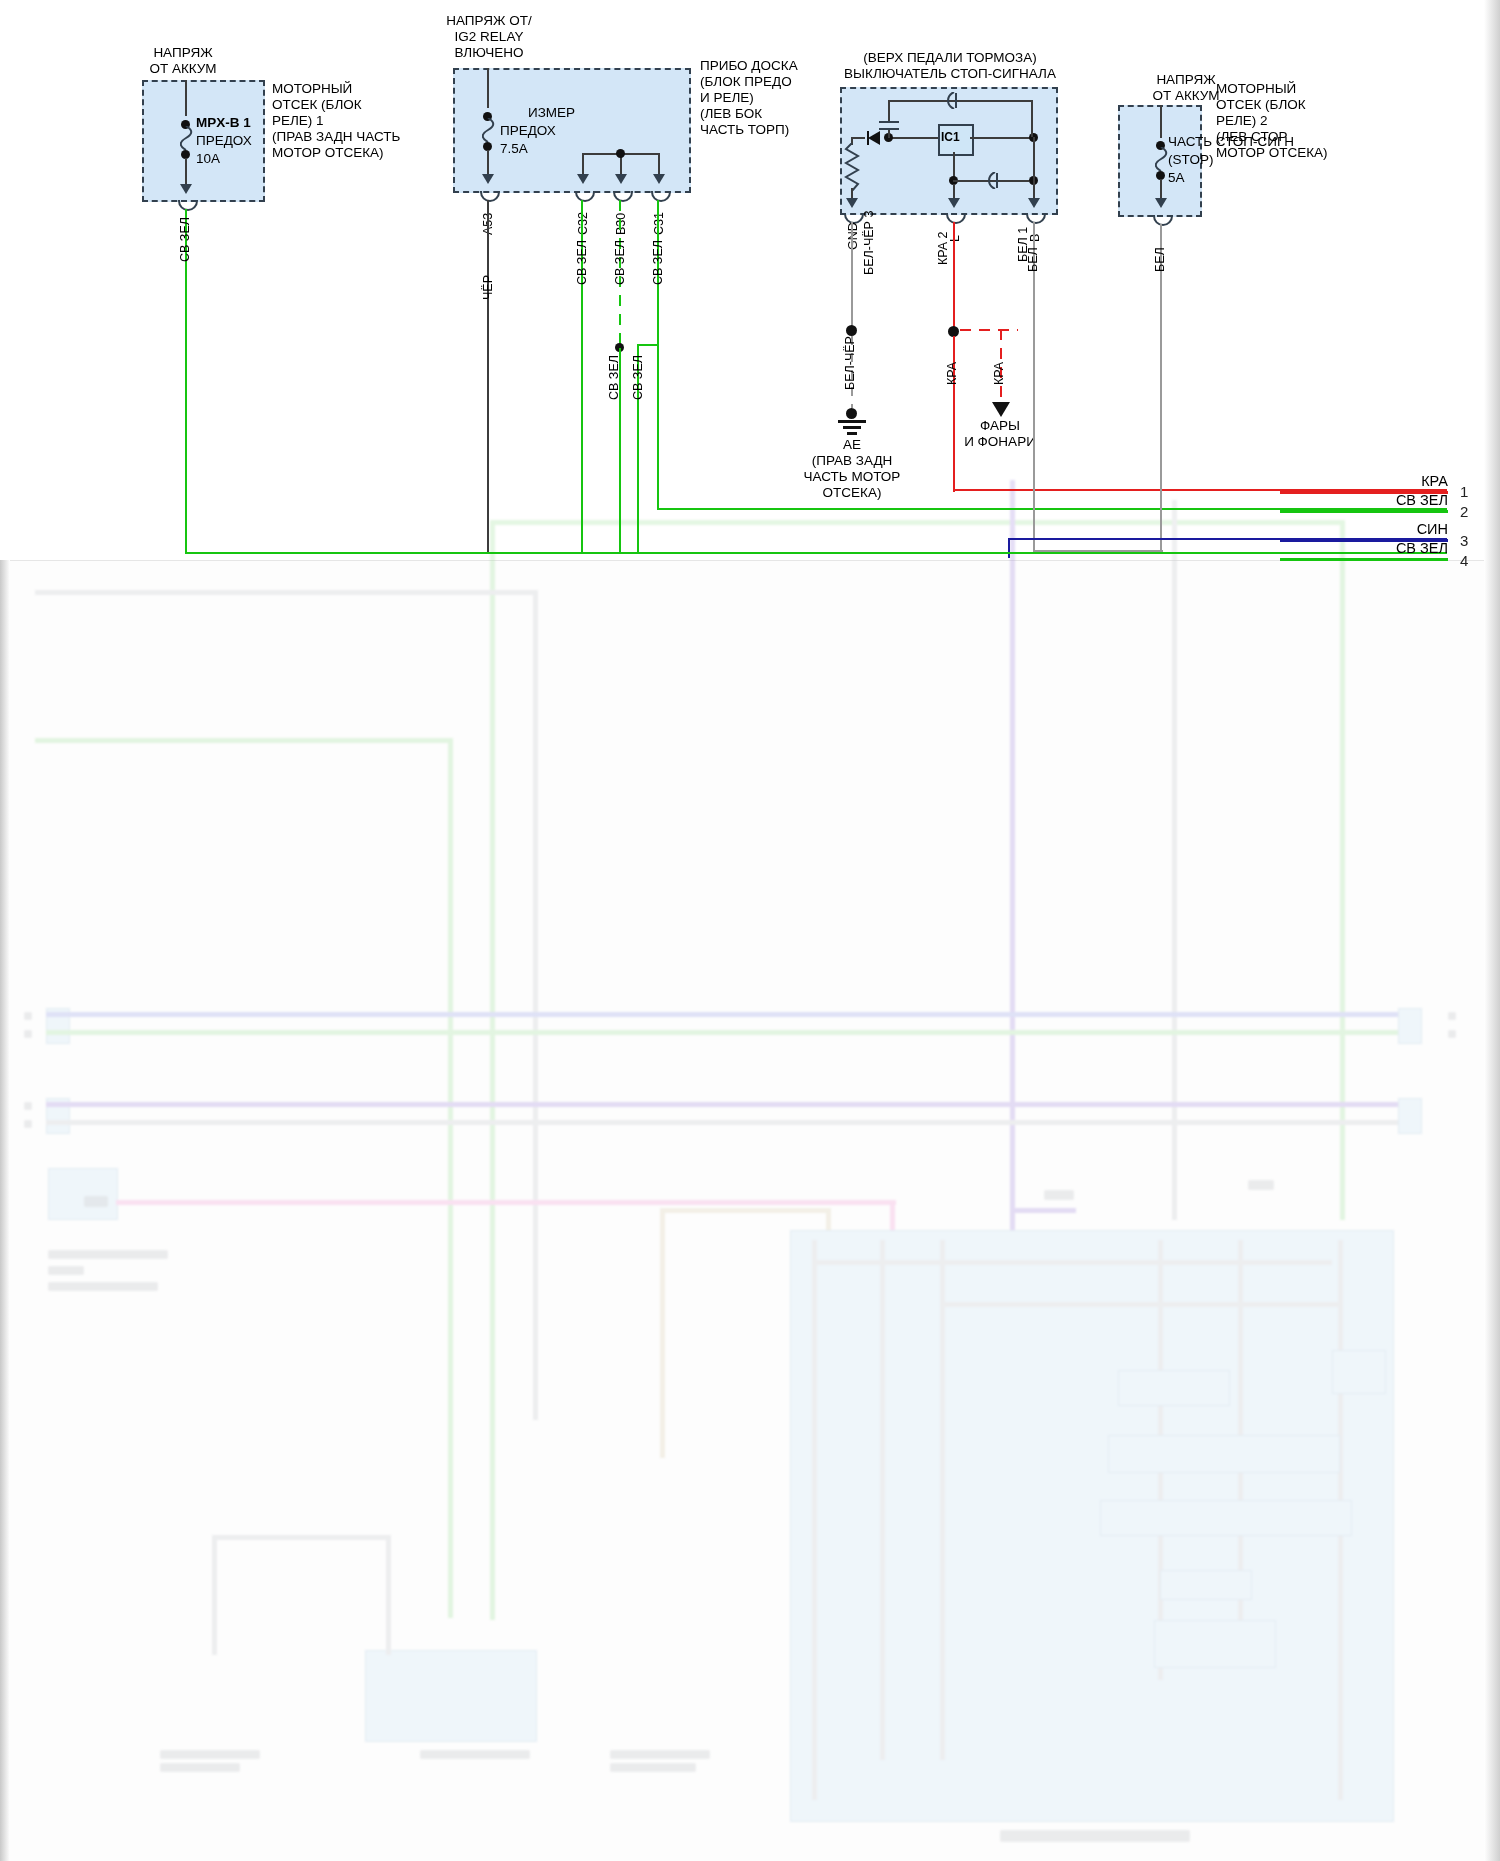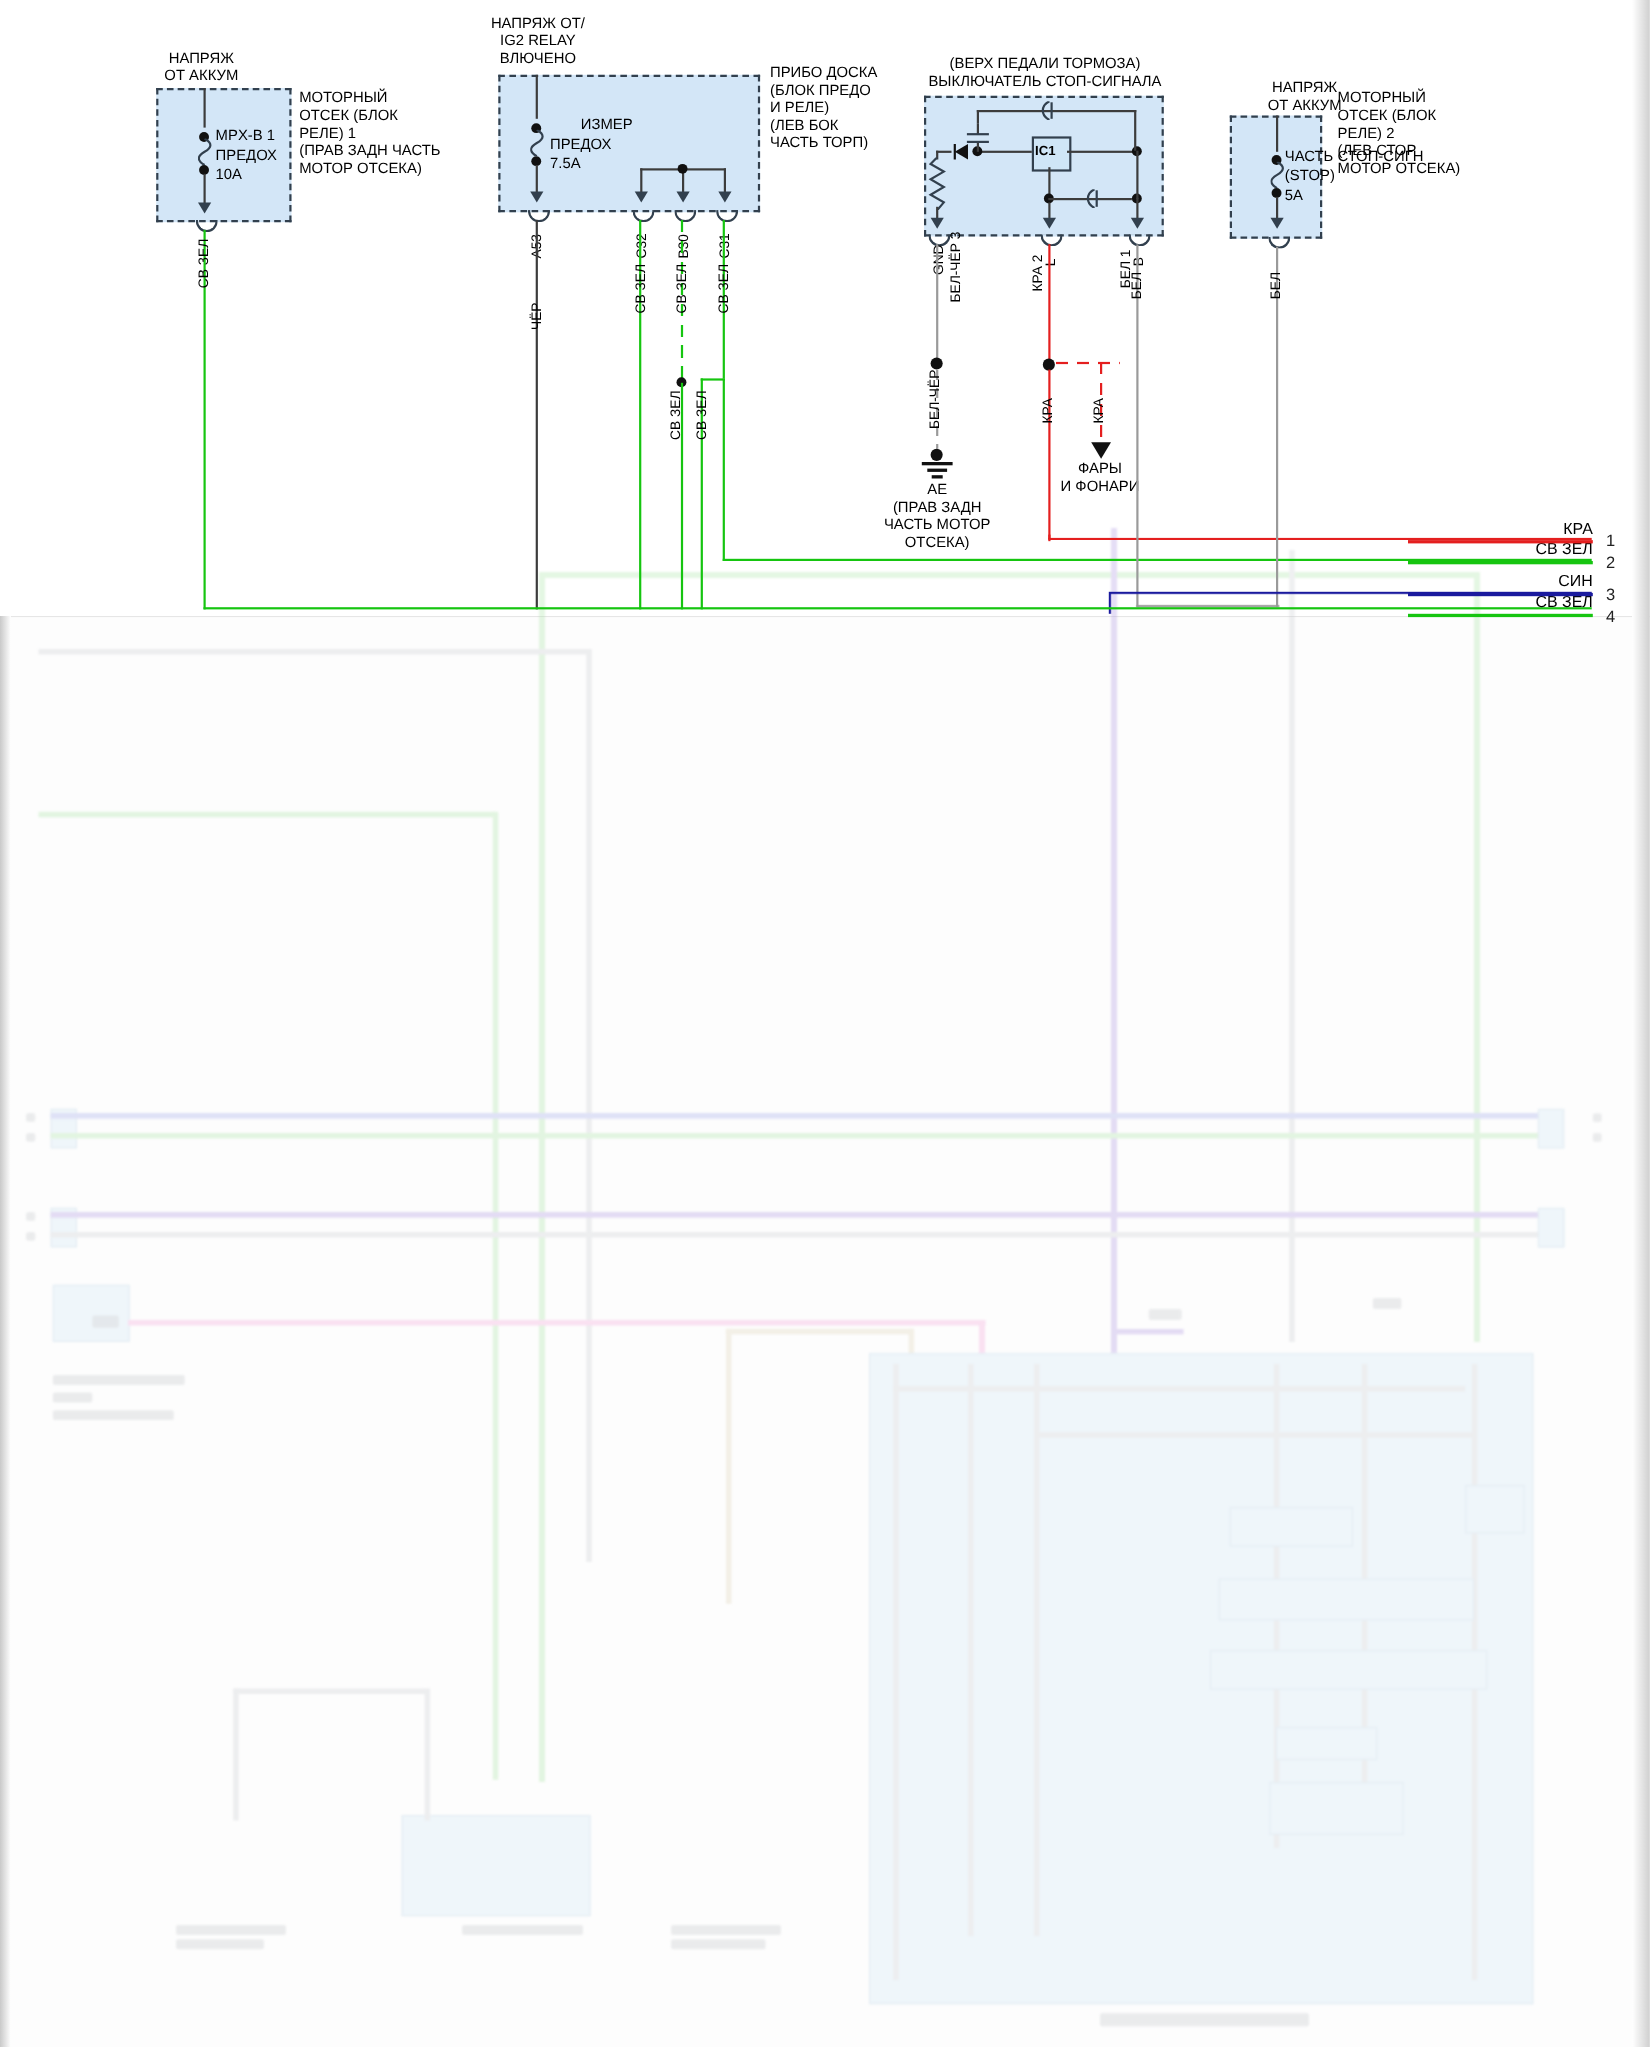--- a/index.html
+++ b/index.html
@@ -160,21 +160,21 @@
   <div class="w wv blk" style="left:185px;top:80px;height:36px;"></div>
   <div class="dot" style="left:181px;top:120px;"></div>
   <svg class="abs" style="left:180px;top:126px;width:14px;height:24px;" viewBox="0 0 14 24">
     <path d="M6 0 C13 4, 13 8, 6 12 C-1 16, -1 20, 6 24" fill="none" stroke="#32404e" stroke-width="2"></path>
   </svg>
   <div class="dot" style="left:181px;top:150px;"></div>
   <div class="w wv blk" style="left:185px;top:158px;height:28px;"></div>
   <div class="arw" style="left:180px;top:184px;"></div>
   <div class="cup" style="left:178px;top:200px;"></div>
 
-  <div class="txt t13" style="left:196px;top:115px;">MPX-B 1</div>
+  <div class="txt t13" style="left:196px;top:115px;font-weight:bold;">MPX-B 1</div>
   <div class="txt t13" style="left:196px;top:133px;">ПРЕДОХ</div>
   <div class="txt t13" style="left:196px;top:151px;">10A</div>
   <div class="txt t13" style="left:272px;top:81px;">МОТОРНЫЙ<br>ОТСЕК (БЛОК<br>РЕЛЕ) 1<br>(ПРАВ ЗАДН ЧАСТЬ<br>МОТОР ОТСЕКА)</div>
 
   <div class="w wv g" style="left:185px;top:209px;height:345px;"></div>
   <div class="txt t12 vert" style="left:178px;top:262px;">СВ ЗЕЛ</div>
 
   <div class="txt t13 ctr" style="left:414px;top:13px;width:150px;">НАПРЯЖ ОТ/<br>IG2 RELAY<br>ВЛЮЧЕНО</div>
 
   <div class="modbox" style="left:453px;top:68px;width:238px;height:125px;"></div>

